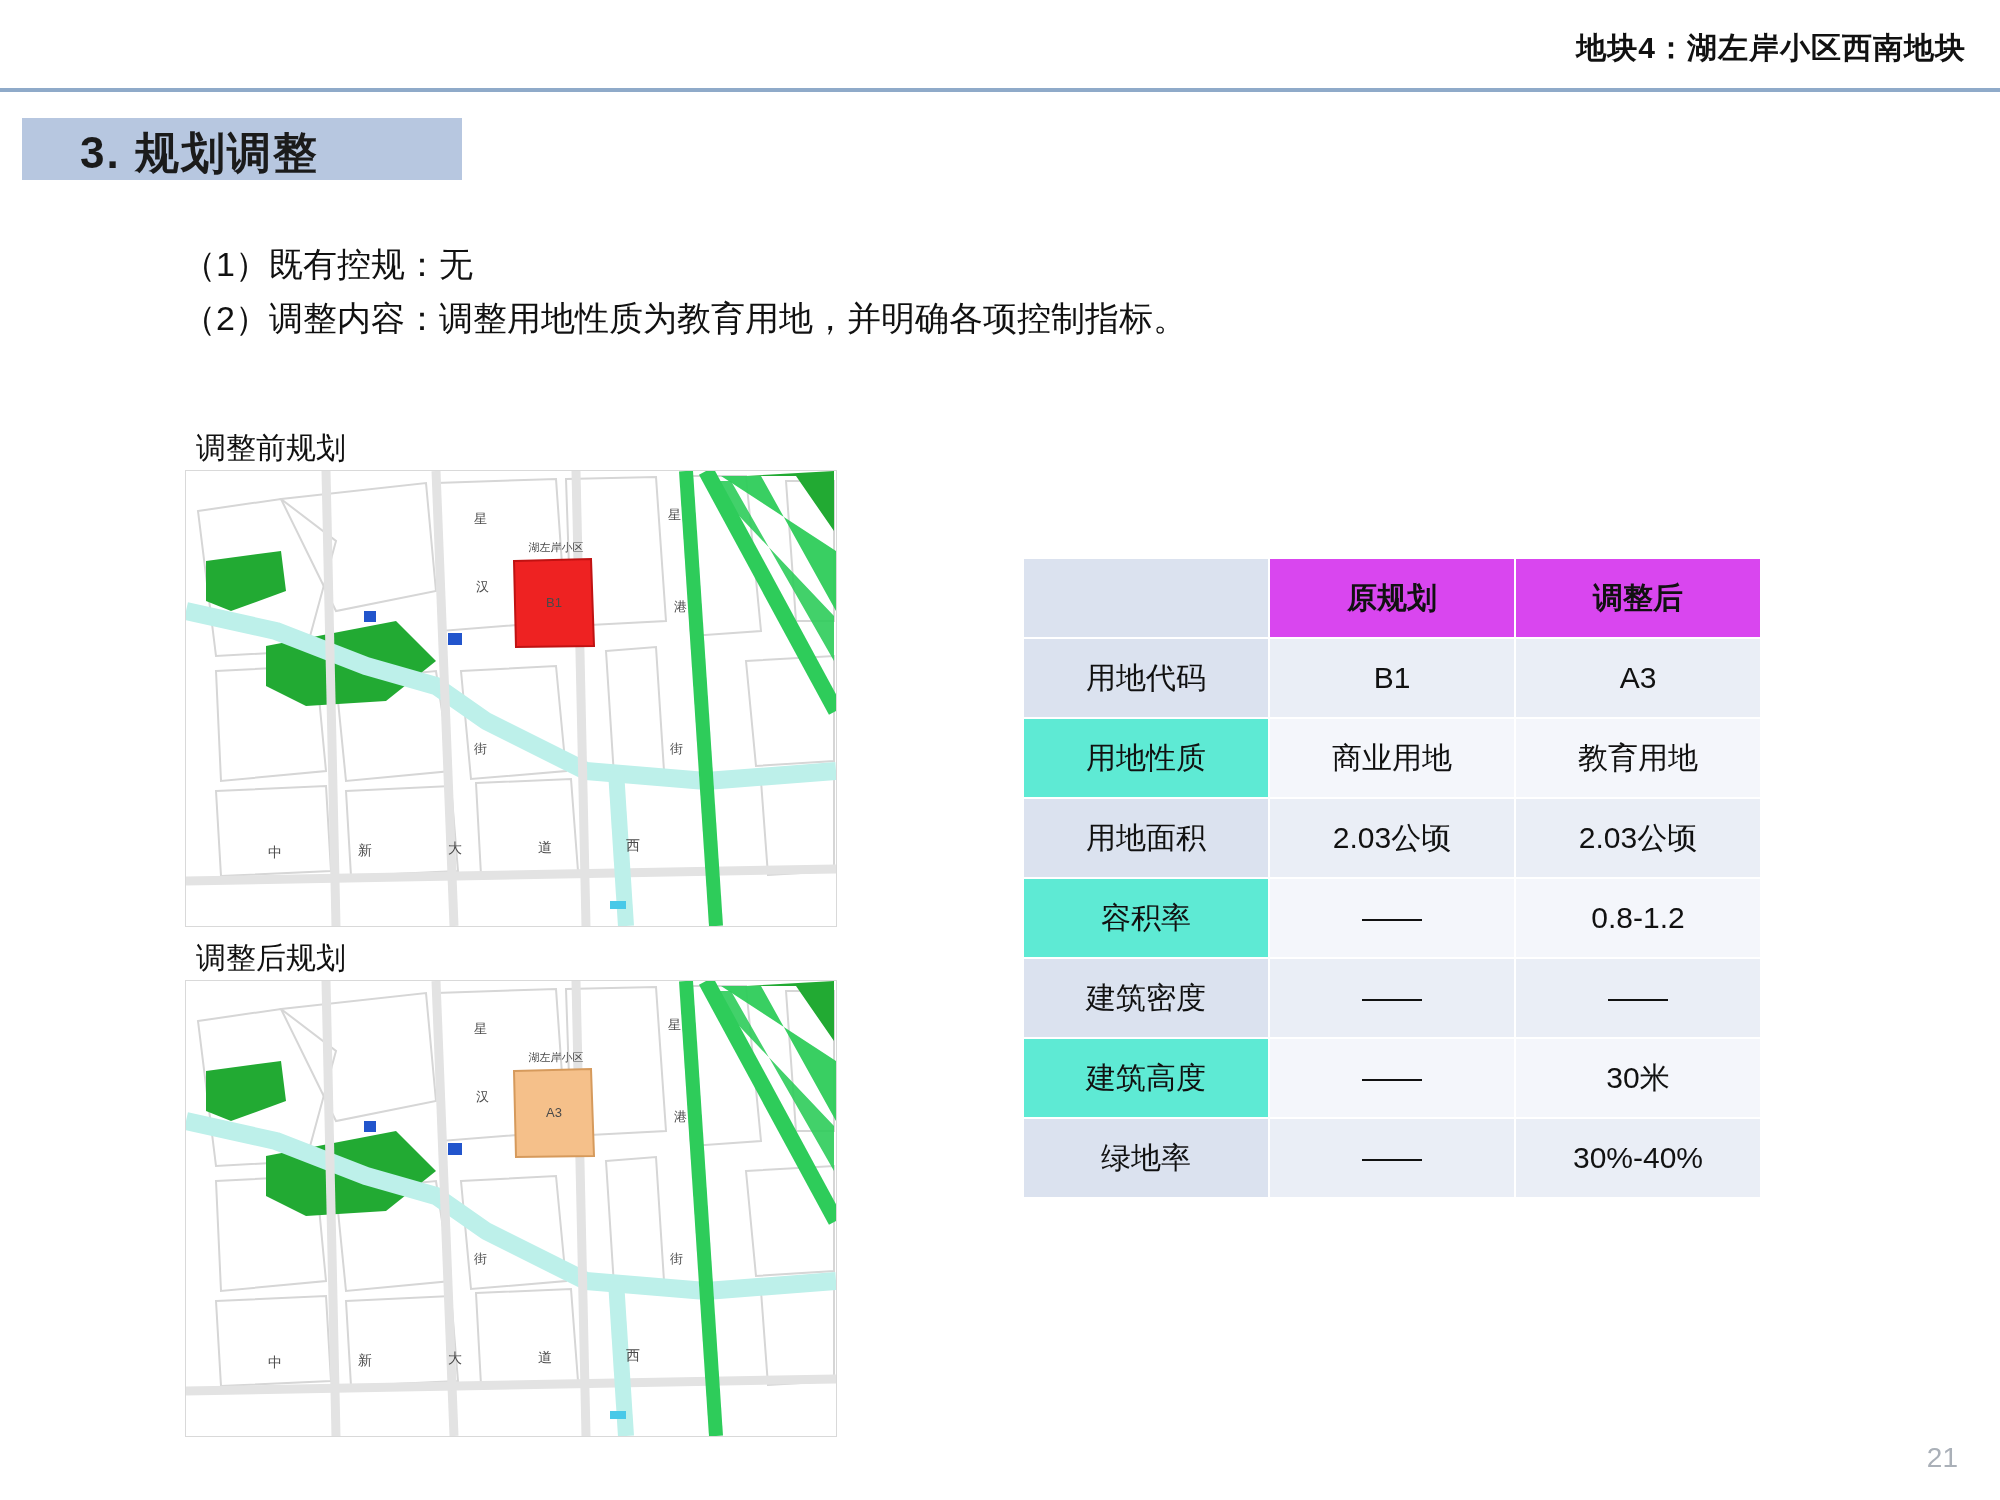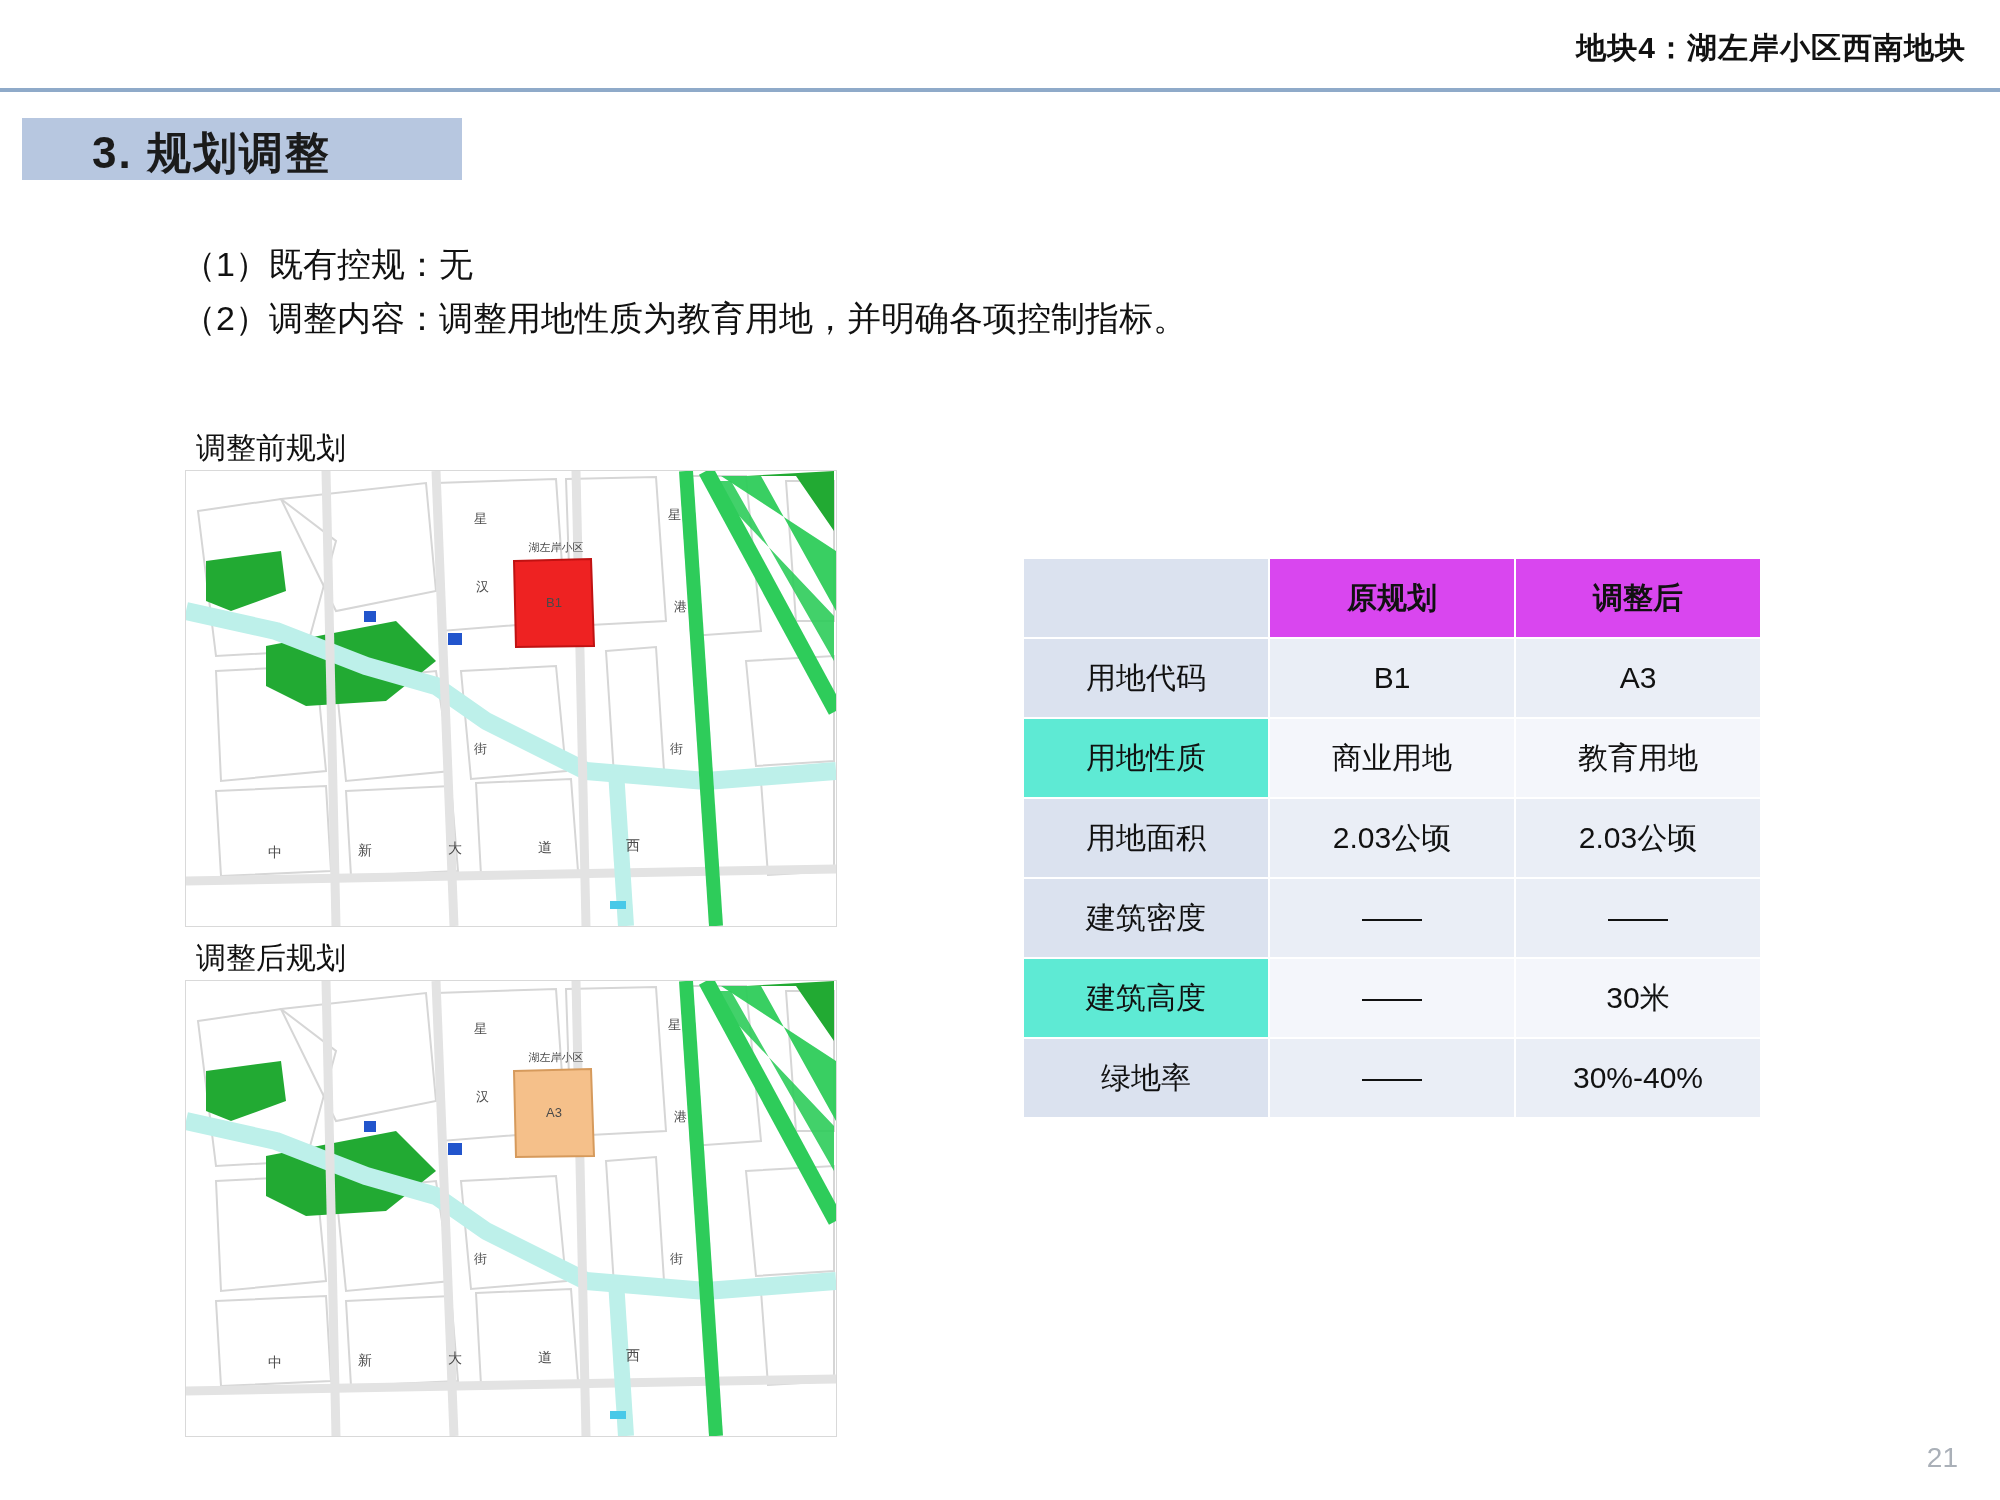--- a/index.html
+++ b/index.html
@@ -44,21 +44,20 @@
     background: #b7c7e0;
   }
   .section-title-text {
     position: absolute;
     top: 124px;
     left: 80px;
     font-size: 44px;
     font-weight: bold;
     color: #1b1b1b;
     letter-spacing: 2px;
-    margin-left: 12px;
   }
 
   
   .body-line {
     position: absolute;
     left: 182px;
     font-size: 34px;
     color: #111111;
     white-space: nowrap;
   }
@@ -307,20 +306,25 @@
         <td class="cell-b">商业用地</td>
         <td class="cell-b">教育用地</td>
       </tr>
 
       <tr>
         <td class="row-label-a">用地面积</td>
         <td class="cell-a">2.03公顷</td>
         <td class="cell-a">2.03公顷</td>
       </tr>
 
+      <tr>
+        <td class="row-label-b">容积率</td>
+        <td class="cell-b">——</td>
+        <td class="cell-b red">0.8-1.2</td>
+      </tr>
 
       <tr>
         <td class="row-label-a">建筑密度</td>
         <td class="cell-a">——</td>
         <td class="cell-a">——</td>
       </tr>
 
       <tr>
         <td class="row-label-b">建筑高度</td>
         <td class="cell-b">——</td>

